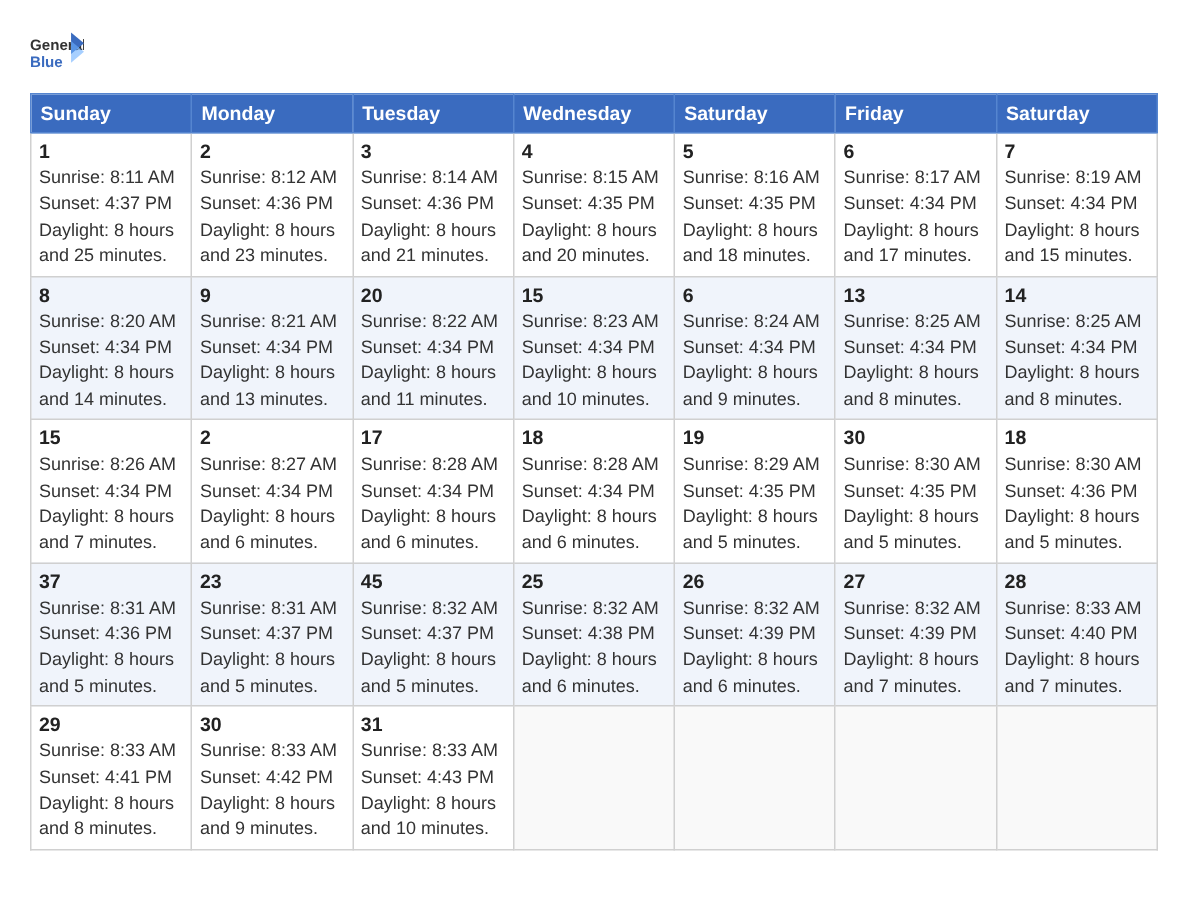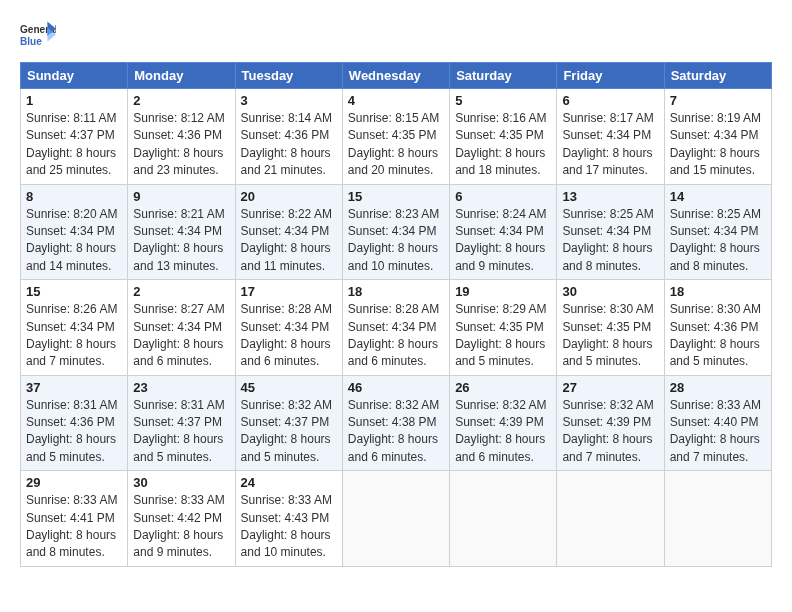--- a/index.html
+++ b/index.html
@@ -229,21 +229,21 @@
           </td>
           <td>
             <span class="day-num">23</span>
             <div class="day-info">Sunrise: 8:31 AM<br>Sunset: 4:37 PM<br>Daylight: 8 hours and 5 minutes.</div>
           </td>
           <td>
             <span class="day-num">45</span>
             <div class="day-info">Sunrise: 8:32 AM<br>Sunset: 4:37 PM<br>Daylight: 8 hours and 5 minutes.</div>
           </td>
           <td>
-            <span class="day-num">46</span>
+            <span class="day-num">25</span>
             <div class="day-info">Sunrise: 8:32 AM<br>Sunset: 4:38 PM<br>Daylight: 8 hours and 6 minutes.</div>
           </td>
           <td>
             <span class="day-num">26</span>
             <div class="day-info">Sunrise: 8:32 AM<br>Sunset: 4:39 PM<br>Daylight: 8 hours and 6 minutes.</div>
           </td>
           <td>
             <span class="day-num">27</span>
             <div class="day-info">Sunrise: 8:32 AM<br>Sunset: 4:39 PM<br>Daylight: 8 hours and 7 minutes.</div>
           </td>
@@ -255,21 +255,21 @@
         <tr class="last-row">
           <td>
             <span class="day-num">29</span>
             <div class="day-info">Sunrise: 8:33 AM<br>Sunset: 4:41 PM<br>Daylight: 8 hours and 8 minutes.</div>
           </td>
           <td>
             <span class="day-num">30</span>
             <div class="day-info">Sunrise: 8:33 AM<br>Sunset: 4:42 PM<br>Daylight: 8 hours and 9 minutes.</div>
           </td>
           <td>
-            <span class="day-num">24</span>
+            <span class="day-num">31</span>
             <div class="day-info">Sunrise: 8:33 AM<br>Sunset: 4:43 PM<br>Daylight: 8 hours and 10 minutes.</div>
           </td>
           <td class="empty"></td>
           <td class="empty"></td>
           <td class="empty"></td>
           <td class="empty"></td>
         </tr>
       </tbody>
   </table>
 </div>

